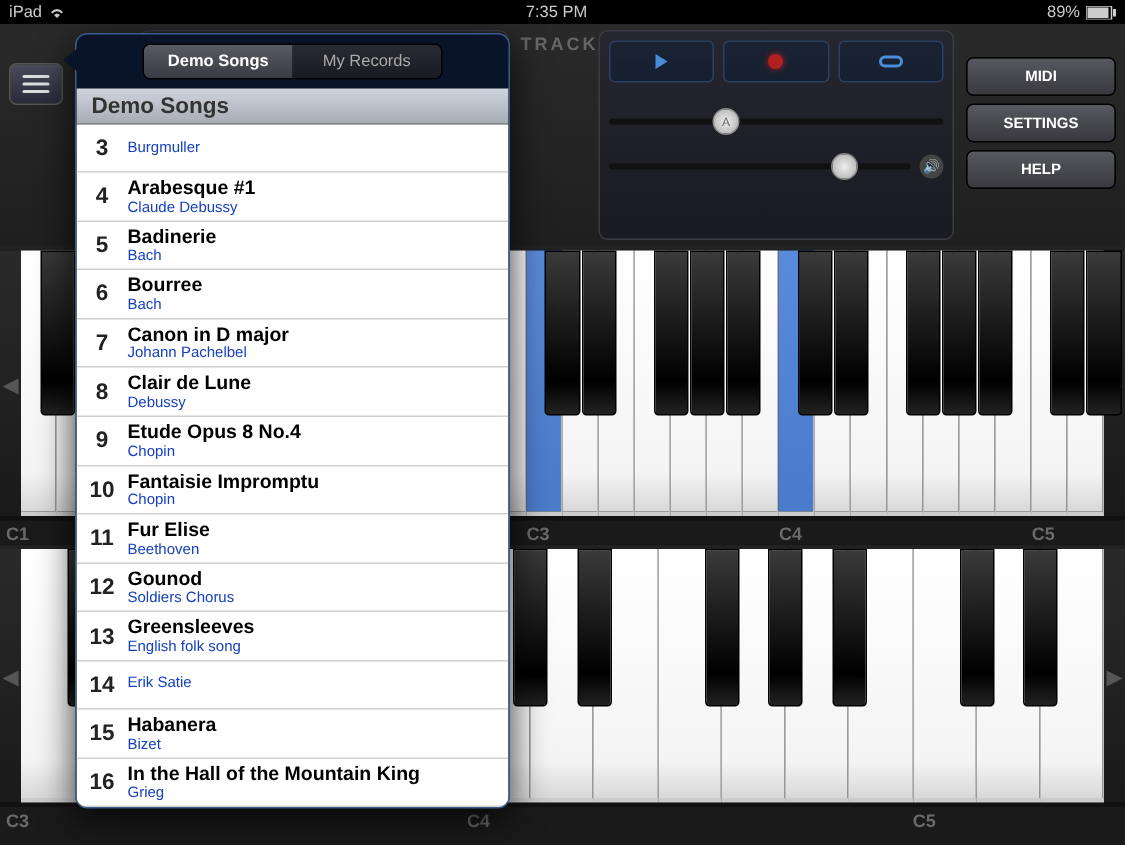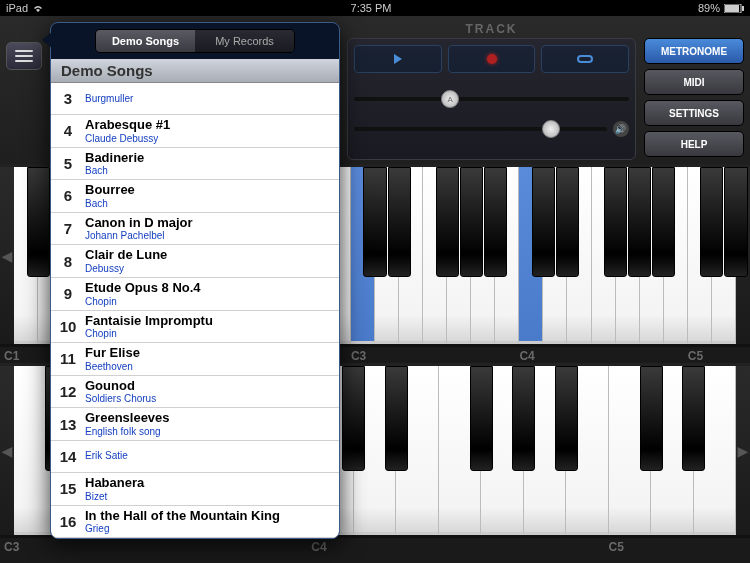--- a/index.html
+++ b/index.html
@@ -9,21 +9,21 @@
 .status-bar { height: 16px; background: #000; color: #ccc; display: flex; justify-content: space-between; align-items: center; padding: 0 6px; font-size: 11px; }
 .status-left, .status-right { display: flex; align-items: center; gap: 4px; }
 .wifi-icon { width: 12px; height: 8px; }
 
 
 .top-panel { height: 148px; background: linear-gradient(#2a2a2a, #1f1f1f); display: flex; padding: 4px 6px; gap: 8px; position: relative; }
 
 .hamburger { width: 36px; height: 28px; background: linear-gradient(#4a4a5a, #2a2a3a); border: 1px solid #555; border-radius: 5px; display: flex; flex-direction: column; justify-content: center; align-items: center; gap: 3px; margin-top: 22px; }
 .hamburger span { width: 18px; height: 2px; background: #ddd; border-radius: 1px; }
 
-.section { flex: 1; display: flex; flex-direction: column; }
+.section { flex: 1; display: flex; flex-direction: row; }
 .section-label { text-align: center; color: #666; font-size: 12px; font-weight: bold; letter-spacing: 2px; height: 18px; line-height: 18px; }
 .section-body { background: linear-gradient(#262630, #1a1a22); border: 1px solid #3a3a44; border-radius: 6px; flex: 1; padding: 6px; }
 
 .song-title-row { background: linear-gradient(#1a2234, #162030); border: 1px solid #2a4060; border-radius: 4px; height: 28px; color: #4a8cd8; font-size: 13px; font-weight: bold; display: flex; align-items: center; justify-content: center; text-shadow: 0 0 3px #4a8cd8; margin-bottom: 6px; }
 
 .bpm-row { display: flex; align-items: center; gap: 8px; height: 38px; }
 .stop-btn { width: 38px; height: 38px; background: radial-gradient(#3a3a3a, #1a1a1a); border: 1px solid #444; border-radius: 50%; display: flex; align-items: center; justify-content: center; }
 .stop-btn .sq { width: 10px; height: 10px; background: #888; }
 .bpm-display { flex: 1; background: linear-gradient(#1a2234, #162030); border: 1px solid #2a4060; border-radius: 4px; height: 38px; display: flex; align-items: center; justify-content: center; gap: 6px; }
 .bpm-val { color: #5aa8f0; font-size: 24px; font-weight: bold; text-shadow: 0 0 4px #5aa8f0; }
@@ -150,21 +150,20 @@
       <div class="slider-row">
         <div class="slider-track">
             <div class="slider-thumb" style="left:78%"></div>
           </div>
         <div class="slider-ic">🔊</div>
       </div>
     </div>
   </div>
 
   <div class="right-col">
-    <div class="rbtn blue">METRONOME</div>
     <div class="rbtn gray">MIDI</div>
     <div class="rbtn gray">SETTINGS</div>
     <div class="rbtn gray">HELP</div>
   </div>
 </div>
 
 <div class="kb-wrap">
   <div class="kb">
     <div class="nav">◀</div>
     <div class="keys" id="kb1">

